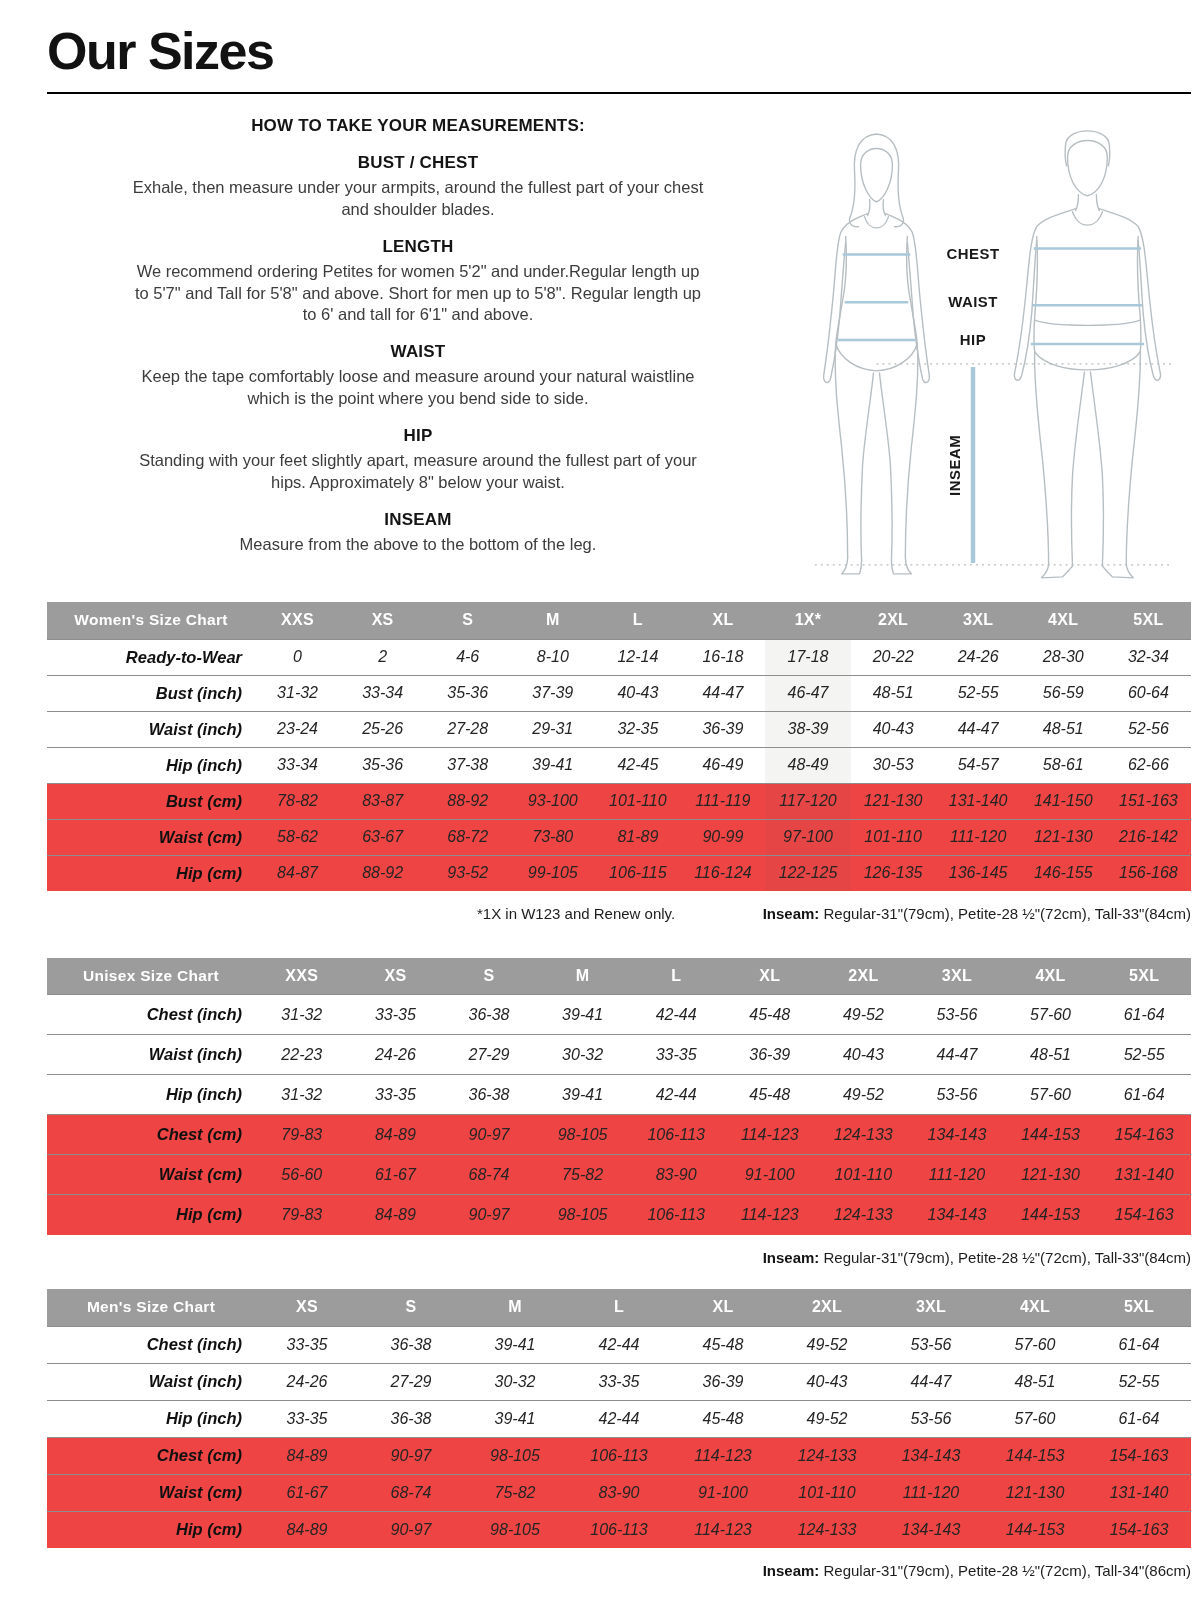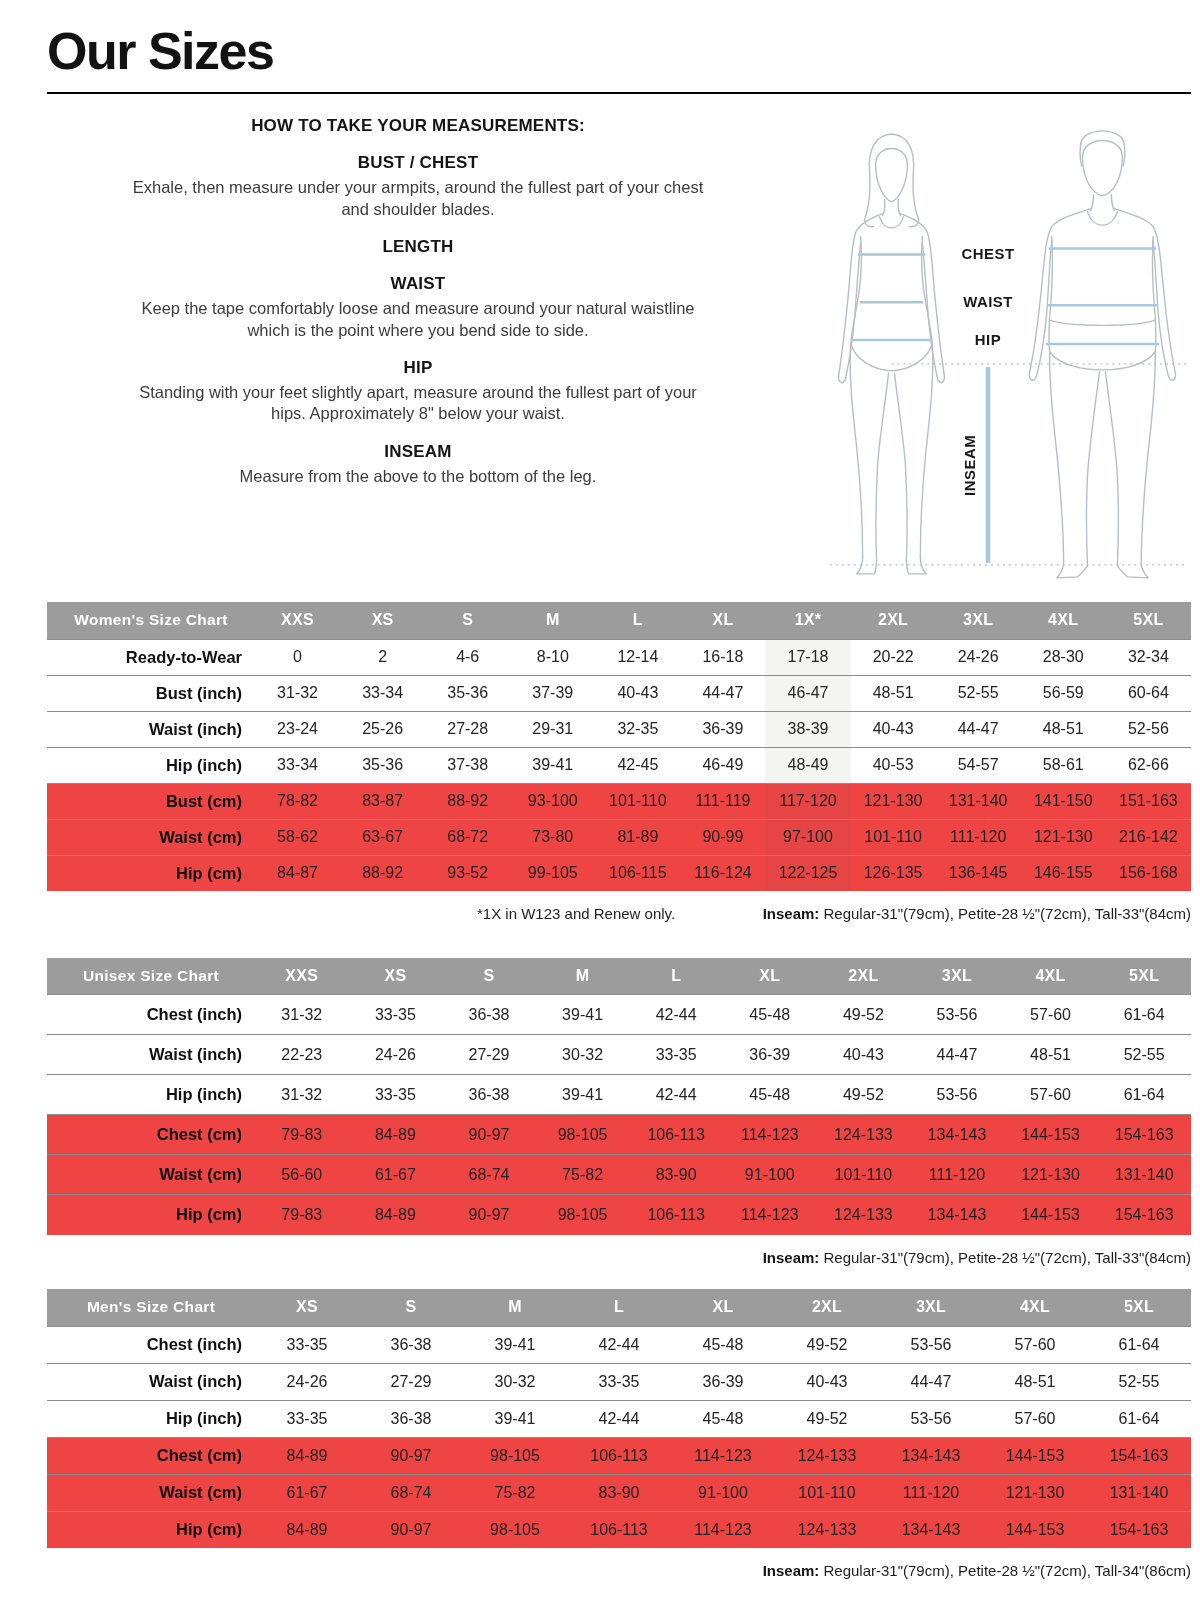--- a/index.html
+++ b/index.html
@@ -10,36 +10,36 @@
   .page-title{font-size:52px;font-weight:bold;letter-spacing:-1.5px;color:#121212;margin:0;line-height:1.12;}
   .rule{border:none;border-top:2px solid #000;margin:12px 0 0;}
 
   
   .content-row{position:relative;margin-top:22px;height:452px;}
   .instructions{width:742px;text-align:center;}
   .ins-heading{font-size:17px;font-weight:bold;color:#141414;margin:0 0 4px;letter-spacing:.2px;}
   .sec-heading{font-size:17px;font-weight:bold;color:#141414;margin:17px 0 4px;letter-spacing:.2px;}
   .sec-body{font-size:16.5px;line-height:1.3;color:#3c3c3c;margin:0;white-space:pre-line;}
 
-  .figure-wrap{position:absolute;top:-2px;right:1px;width:398px;height:466px;}
+  .figure-wrap{position:absolute;top:-2px;right:16px;width:398px;height:466px;}
   .outline{fill:none;stroke:#b7bec2;stroke-width:1.4;stroke-linejoin:round;stroke-linecap:round;}
   .mline{stroke:#a9c9da;stroke-width:2.4;}
   .mline-v{stroke:#a9c9da;stroke-width:4.5;}
   .dash{stroke:#bcbcbc;stroke-width:1.2;stroke-dasharray:2 4;}
   .fig-label{font-family:"Liberation Sans","DejaVu Sans",sans-serif;font-size:15px;font-weight:bold;fill:#191919;letter-spacing:.5px;}
 
   
   .size-table{width:100%;border-collapse:collapse;table-layout:fixed;margin-top:34px;}
   .size-table thead tr{height:37px;padding-left:40px;}
   .size-table thead th{background:#9c9c9c;color:#fff;font-weight:bold;font-size:16px;letter-spacing:.3px;}
   .size-table thead th.lbl{font-size:15.5px;font-weight:bold;}
   .size-table th.lbl{width:206px;}
   .size-table tbody th.lbl{text-align:right;padding-right:13px;font-size:16.5px;color:#101010;font-weight:bold;}
   .size-table td{text-align:center;font-size:16px;color:#242424;padding:0 2px;}
-  .size-table tbody tr{border-top:1px solid #8d8d8d;}
+  .size-table tbody tr{border-top:1px solid #8d8d8d;font-style:italic;}
   .size-table tbody tr.shaded{background:#ef4444;}
   .size-table td.hl{background:rgba(110,104,92,.075);}
   .t-women tbody tr{height:36px;}
   .t-unisex tbody tr{height:40px;}
   .t-men tbody tr{height:37px;}
   .t-men{margin-top:22px;}
 
   
   .note-row{display:flex;justify-content:flex-end;margin-top:13px;font-size:15px;color:#1d1d1d;line-height:1.3;}
   .note-row.w{justify-content:space-between;padding-left:430px;}
@@ -55,20 +55,23 @@
 
   <div class="content-row">
     <div class="instructions">
       <h2 class="ins-heading">HOW TO TAKE YOUR MEASUREMENTS:</h2>
 
       <h3 class="sec-heading">BUST / CHEST</h3>
       <p class="sec-body">Exhale, then measure under your armpits, around the fullest part of your chest
 and shoulder blades.</p>
 
       <h3 class="sec-heading">LENGTH</h3>
+      <p class="sec-body">We recommend ordering Petites for women 5'2" and under.Regular length up
+to 5'7" and Tall for 5'8" and above. Short for men up to 5'8". Regular length up
+to 6' and tall for 6'1" and above.</p>
 
       <h3 class="sec-heading">WAIST</h3>
       <p class="sec-body">Keep the tape comfortably loose and measure around your natural waistline
 which is the point where you bend side to side.</p>
 
       <h3 class="sec-heading">HIP</h3>
       <p class="sec-body">Standing with your feet slightly apart, measure around the fullest part of your
 hips. Approximately 8" below your waist.</p>
 
       <h3 class="sec-heading">INSEAM</h3>
@@ -199,21 +202,21 @@
         </tr>
         <tr>
           <th class="lbl">Hip (inch)</th>
           <td>33-34</td>
           <td>35-36</td>
           <td>37-38</td>
           <td>39-41</td>
           <td>42-45</td>
           <td>46-49</td>
           <td class="hl">48-49</td>
-          <td>40-53</td>
+          <td>30-53</td>
           <td>54-57</td>
           <td>58-61</td>
           <td>62-66</td>
         </tr>
         <tr class="shaded">
           <th class="lbl">Bust (cm)</th>
           <td>78-82</td>
           <td>83-87</td>
           <td>88-92</td>
           <td>93-100</td>

